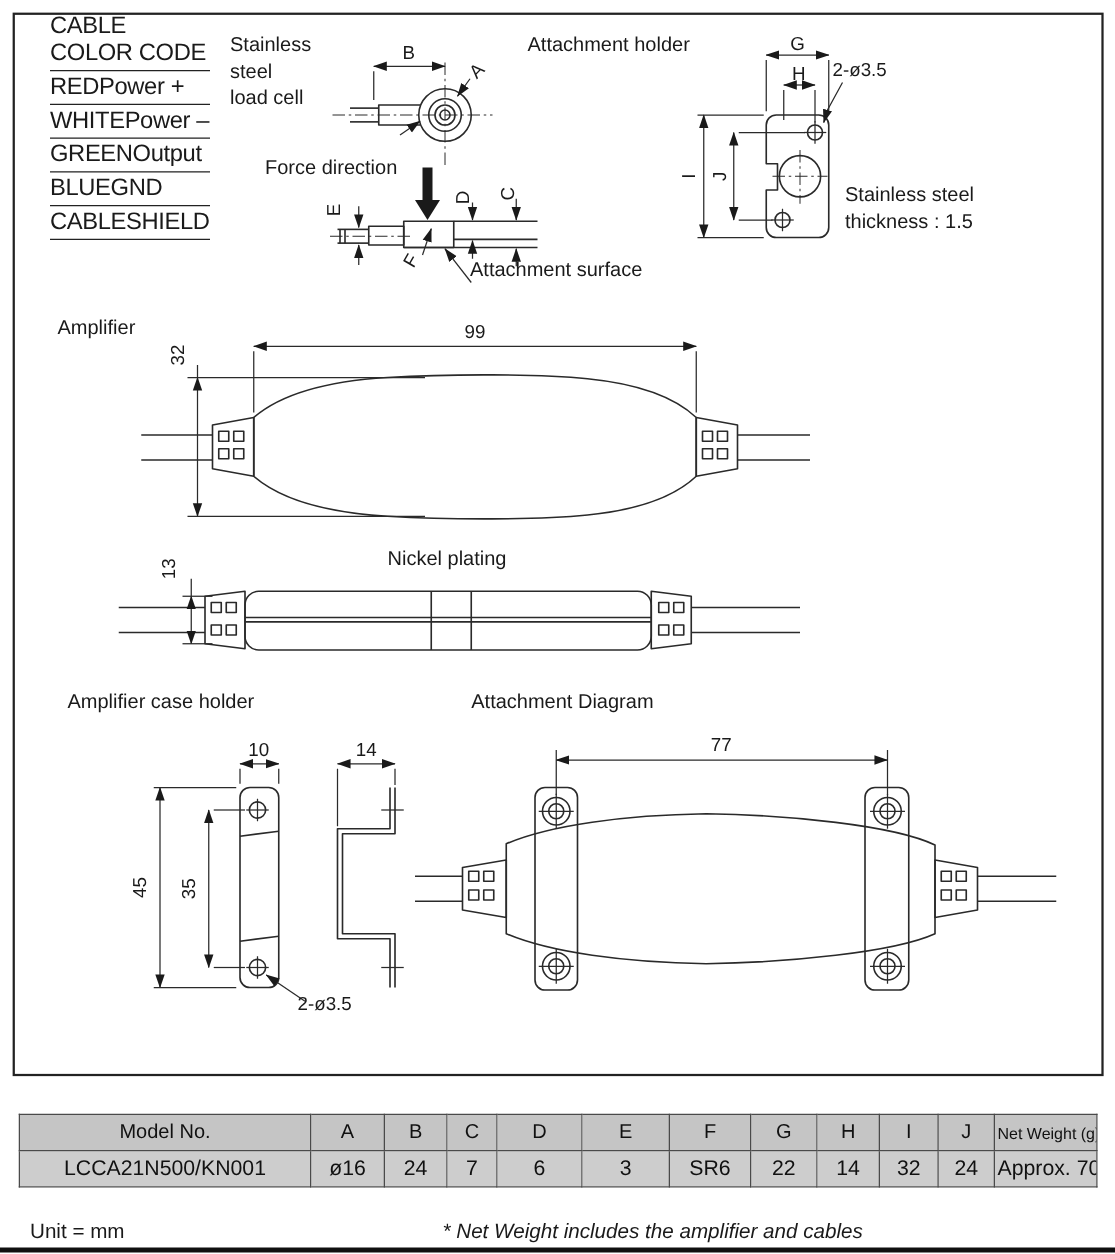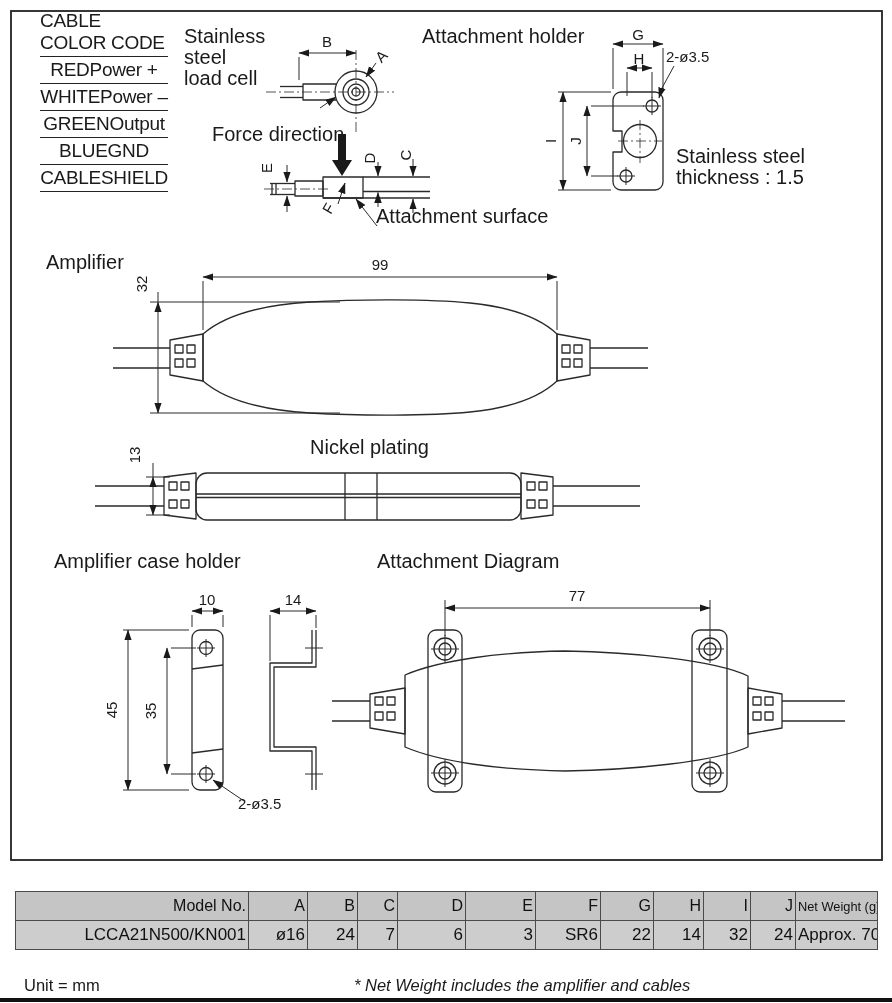--- a/index.html
+++ b/index.html
@@ -1,35 +1,35 @@
 <!DOCTYPE html>
 <html><head>
 <meta charset="utf-8">
 <style>
   html,body{margin:0;padding:0;background:#fff;}
   .page{position:relative;width:892px;height:1003px;background:#fff;overflow:hidden;
         font-family:"Liberation Sans",sans-serif;color:#1a1a1a;}
   svg{position:absolute;left:0;top:0;}
-  .lbl{position:absolute;font-size:20px;line-height:21px;color:#1a1a1a;white-space:pre-line;}
+  .lbl{position:absolute;font-size:16px;line-height:21px;color:#1a1a1a;white-space:pre-line;}
   .small{font-size:15px;}
   
   .ccc{position:absolute;left:40px;top:30px;width:128px;font-size:19px;letter-spacing:-0.3px;}
-  .ccc-row{display:flex;justify-content:center;align-items:flex-end;
+  .ccc-row{display:flex;justify-content:flex-start;align-items:flex-end;
            height:27px;border-bottom:1.6px solid #222;padding-bottom:2px;box-sizing:border-box;}
   .ccc-title{justify-content:flex-start;}
   
   .ln{stroke:#2a2a2a;stroke-width:1.3;fill:none;stroke-linejoin:round;}
   .dim{stroke:#2a2a2a;stroke-width:1;fill:none;}
   .cl{stroke:#2a2a2a;stroke-width:0.8;stroke-dasharray:10 3 2 3;fill:none;}
   text.d{font-family:"Liberation Sans",sans-serif;font-size:15px;fill:#1a1a1a;text-anchor:middle;}
   
   table.spec{position:absolute;left:15px;top:891px;width:862px;border-collapse:collapse;
              table-layout:fixed;font-size:17px;color:#111;}
   table.spec th,table.spec td{border:1px solid #4a4a4a;height:28px;padding:0 2px;
-             text-align:right;font-weight:normal;overflow:hidden;white-space:nowrap;margin-left:32px;}
+             text-align:center;font-weight:normal;overflow:hidden;white-space:nowrap;margin-left:32px;}
   table.spec thead th{background:#c5c5c5;font-size:16px;}
   table.spec thead th.nw{font-size:12.8px;}
   tr.r-light td{background:#e9e9e9;}
   tr.r-dark td{background:#cdcdcd;}
   .foot{position:absolute;top:976px;font-size:16.5px;}
   .foot.note{font-style:italic;text-align:center;}
   .bottom-rule{position:absolute;left:0;top:998px;width:892px;height:4px;background:#101010;}
 </style>
 </head>
 <body>

